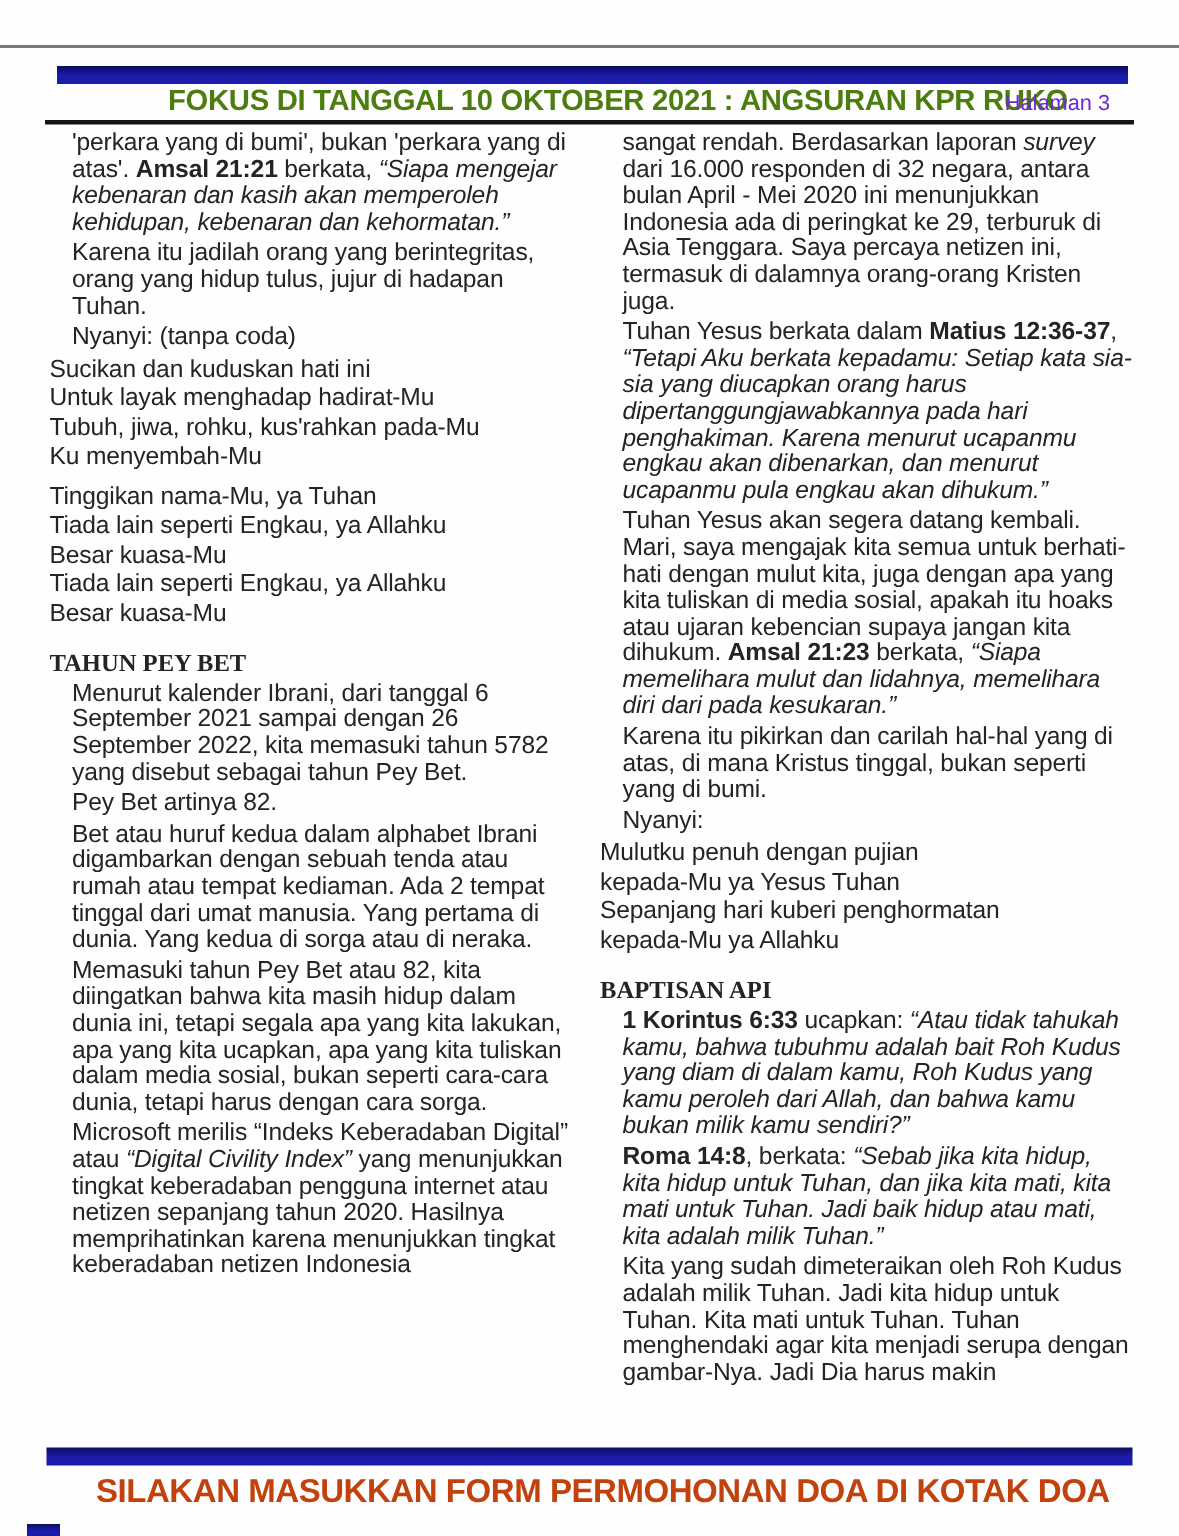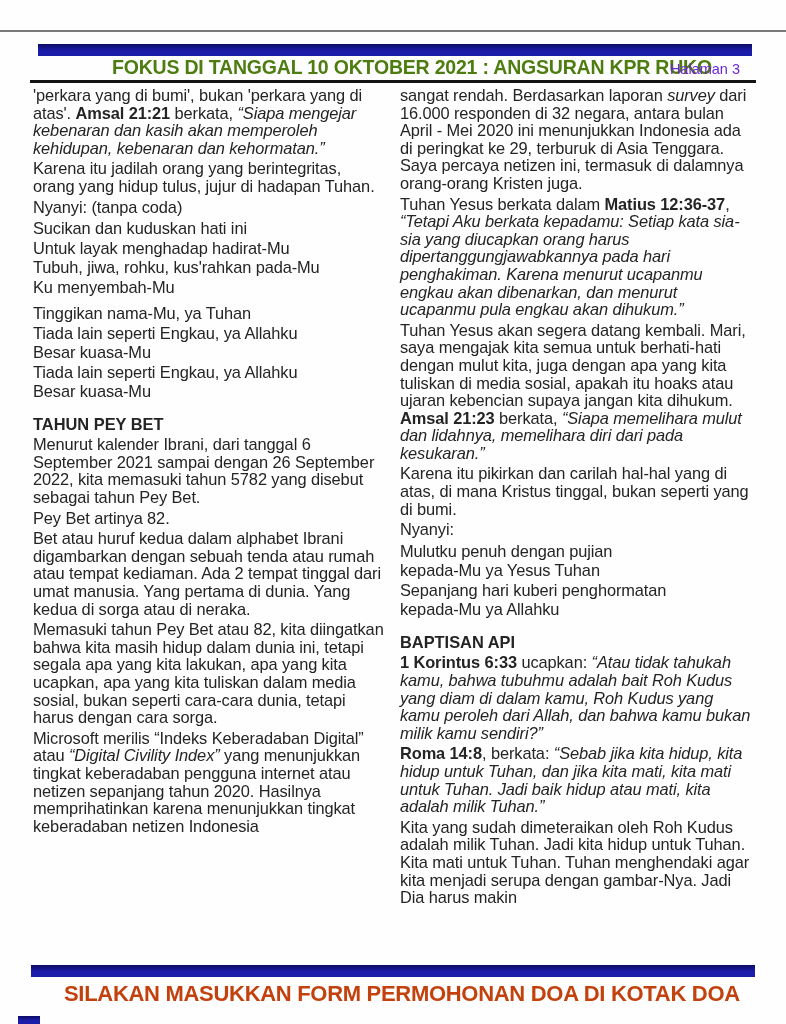--- a/index.html
+++ b/index.html
@@ -18,24 +18,24 @@
   }
   .header-page{position:absolute;top:61px;right:46px;font-size:14.5px;color:#6d28d9;margin-left:35px;}
   .header-rule{position:absolute;top:80px;left:30px;width:726px;height:2.5px;background:#141414;}
   
   .body{
     position:absolute;top:87px;left:33px;width:724px;height:876px;
     display:flex;gap:15px;overflow:hidden;
   }
   .col{width:352px;flex:0 0 352px;font-size:16.4px;line-height:17.6px;letter-spacing:-0.1px;}
   .col-right{flex:1 1 auto;width:auto;}
-  .para{margin:0 0 3px 0;}
+  .para{margin:0 0 3px 15px;}
   .b{font-weight:700;}
   .i{font-style:italic;}
-  .heading{font-weight:700;margin:14px 0 3px 0;letter-spacing:0;}
+  .heading{font-weight:700;margin:14px 0 3px 0;letter-spacing:0;font-family:Liberation Serif, serif;}
   .song{margin:1px 0 7px 0;}
   .song-line{line-height:19.5px;}
   
   .footer-bar{top:965px;left:31px;width:724px;height:12px;}
   .footer-text{
     position:absolute;top:981px;left:64px;font-size:22px;font-weight:700;
     letter-spacing:-0.3px;color:#c2410c;white-space:nowrap;
   }
   .corner-mark{position:absolute;top:1016px;left:18px;width:22px;height:8px;background:#1c1caa;}
 </style>

